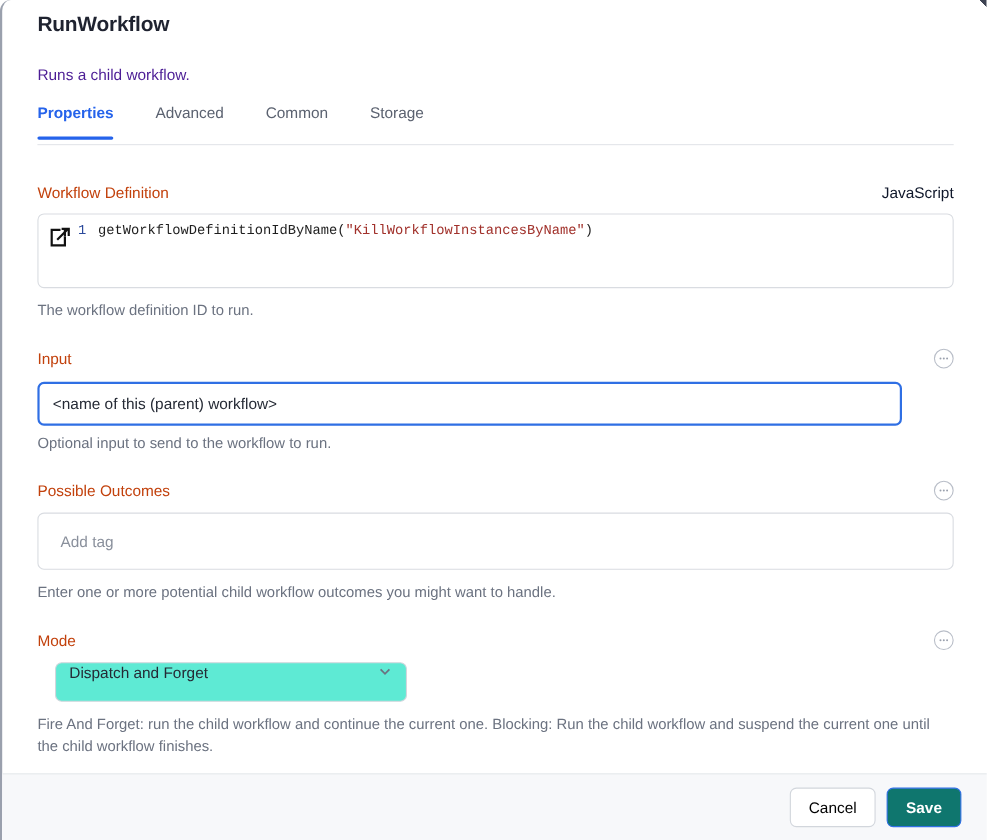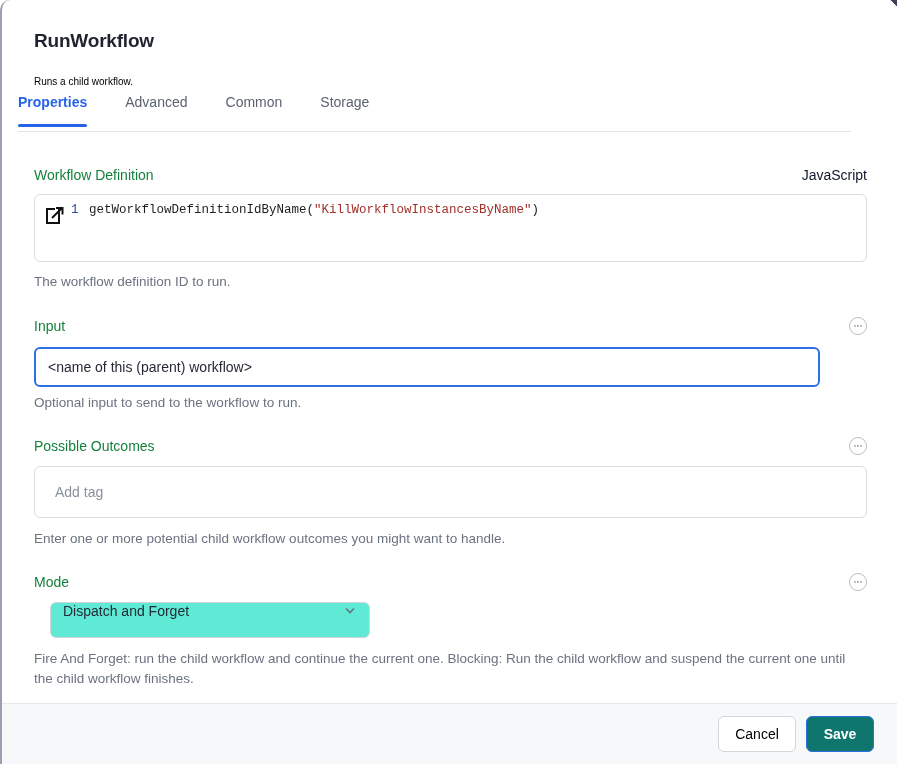--- a/index.html
+++ b/index.html
@@ -25,32 +25,32 @@
     position: absolute;
     right: 0; top: 0;
     width: 8px; height: 8px;
     background: linear-gradient(225deg, #3d4352 0%, #3d4352 40%, rgba(255,255,255,0) 41%);
     pointer-events: none;
   }
 
   
   #header { position: absolute; left: 0; top: 0; width: 897px; }
   .title {
-    position: absolute; left: 32px; top: 30px;
+    position: absolute; left: 32px; top: 12px;
     font-size: 19px; font-weight: bold; color: #1f2330;
     letter-spacing: -0.2px;
   }
   .subtitle {
-    position: absolute; left: 32px; top: 76px;
-    font-size: 10px; color: #000000;
+    position: absolute; left: 32px; top: 60px;
+    font-size: 14px; color: #4c1d95;
   }
 
   
   #tabs {
-    position: absolute; left: 16px; top: 92px;
+    position: absolute; left: 32px; top: 92px;
     width: 833px; height: 40px;
     border-bottom: 1px solid #e3e5e9;
     display: flex; align-items: flex-start;
   }
   .tab {
     position: relative;
     font-size: 14px;
     color: #5b6270;
     padding: 2px 0 16px 0;
     margin-right: 38px;
@@ -68,21 +68,21 @@
 
   
   #body { position: absolute; left: 0; top: 0; width: 897px; }
 
   .field-label-row {
     position: absolute;
     left: 32px; width: 833px;
     display: flex; align-items: center; justify-content: space-between;
   }
   .field-label {
-    font-size: 14px; color: #15803d; font-weight: normal;
+    font-size: 14px; color: #c2410c; font-weight: normal;
   }
   .lang-link {
     font-size: 14px; color: #0f172a; cursor: pointer;
   }
 
   .dots-btn {
     width: 18px; height: 18px;
     border: 1px solid #b9bec8;
     border-radius: 50%;
     display: flex; align-items: center; justify-content: center;

